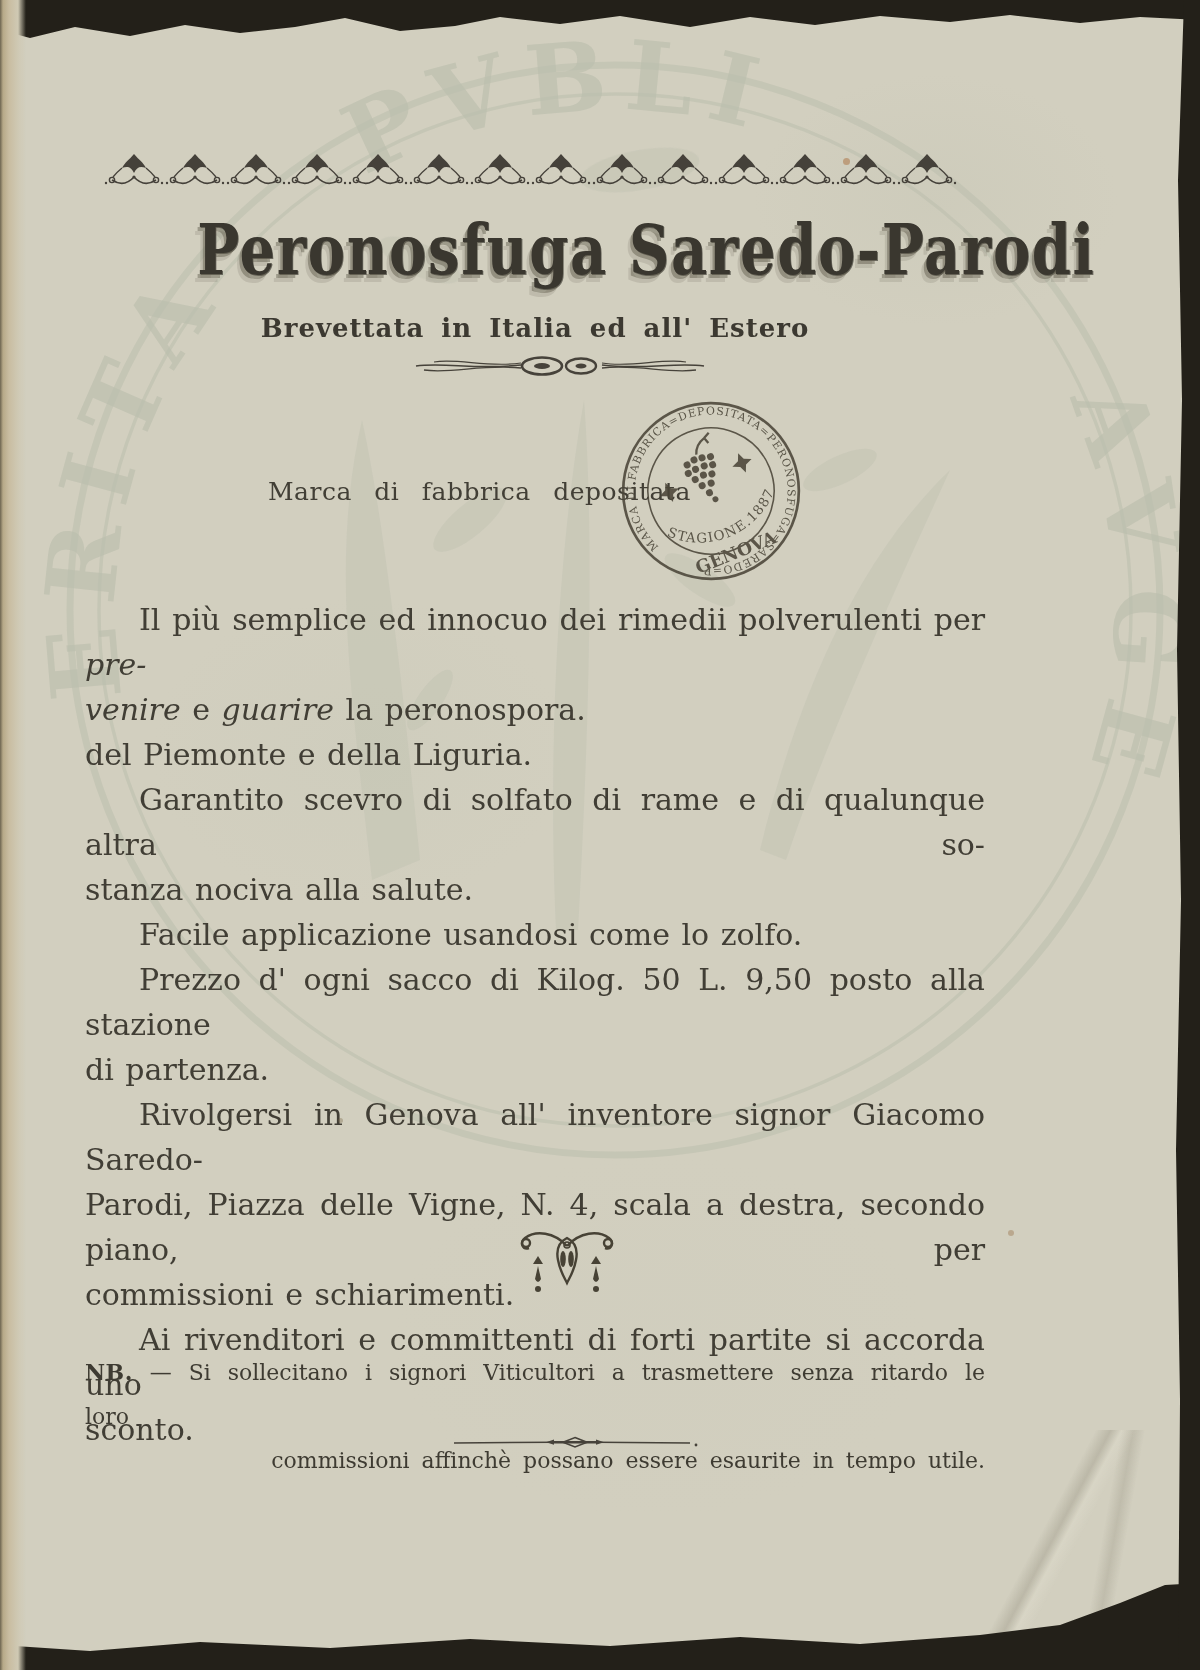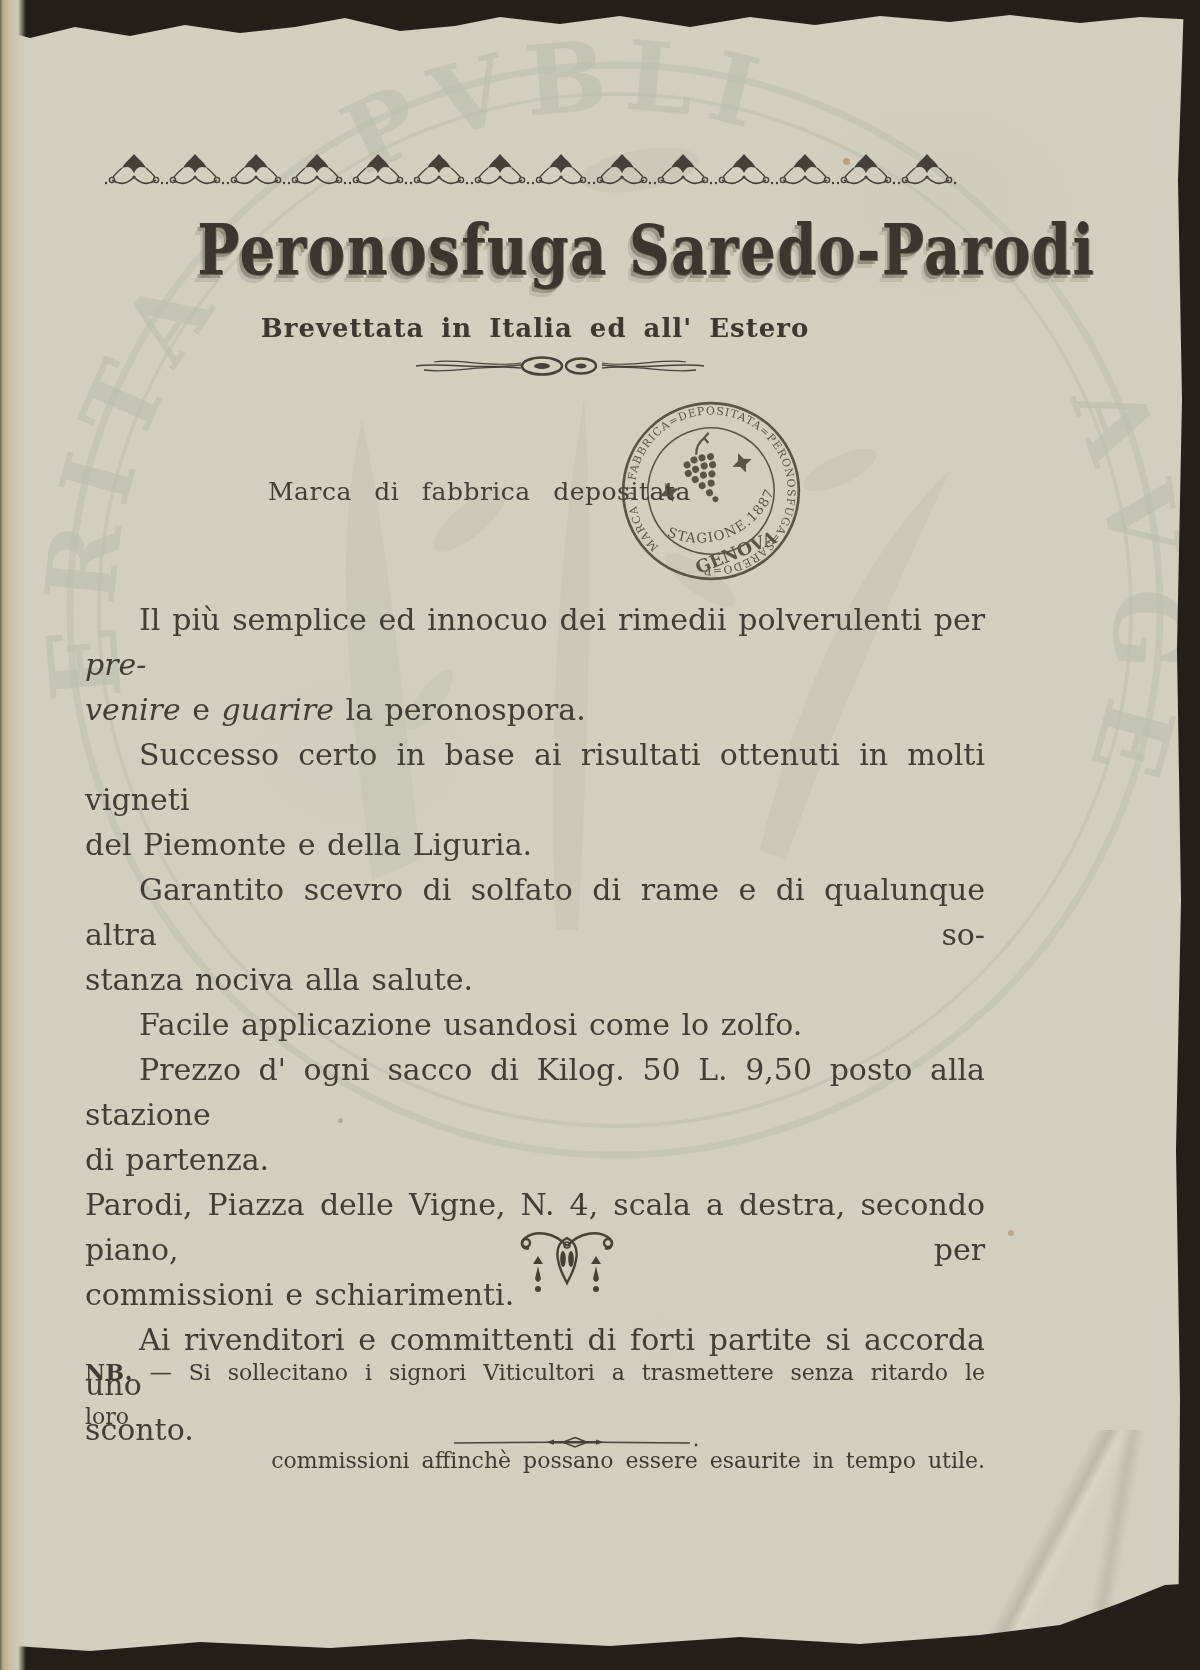--- a/index.html
+++ b/index.html
@@ -179,27 +179,27 @@
       <g fill="#4a4538" stroke="none">
         <path d="M52,66 l3,7 7,3 -7,3 -3,7 -3,-7 -7,-3 7,-3 Z"></path>
         <path d="M128,66 l3,7 7,3 -7,3 -3,7 -3,-7 -7,-3 7,-3 Z"></path>
       </g>
     </g>
   </svg>
 
   <div id="body" class="abs">
     <div class="jl ind"><span>Il più semplice ed innocuo dei rimedii polverulenti per </span><span class="it">pre-</span></div>
     <div><span class="it">venire</span><span> e </span><span class="it">guarire</span><span> la peronospora.</span></div>
-    <div class="jl ind">Successo certo in base ai risultati ottenuti in molti vigneti</div>
     <div>del Piemonte e della Liguria.</div>
     <div class="jl ind">Garantito scevro di solfato di rame e di qualunque altra so-</div>
     <div>stanza nociva alla salute.</div>
     <div class="ind">Facile applicazione usandosi come lo zolfo.</div>
     <div class="jl ind">Prezzo d' ogni sacco di Kilog. 50 L. 9,50 posto alla stazione</div>
     <div>di partenza.</div>
+    <div class="jl ind">Rivolgersi in Genova all' inventore signor Giacomo Saredo-</div>
     <div class="jl">Parodi, Piazza delle Vigne, N. 4, scala a destra, secondo piano, per</div>
     <div>commissioni e schiarimenti.</div>
     <div class="jl ind">Ai rivenditori e committenti di forti partite si accorda uno</div>
     <div>sconto.</div>
   </div>
 
   <svg id="tailpiece" class="abs" width="110" height="72" viewBox="0 0 110 72" aria-hidden="true">
     <g stroke="#474235" fill="none" stroke-width="2.4">
       <path d="M55,20 C42,6 24,4 13,12 C7,17 11,24 17,22"></path>
       <circle cx="14" cy="17" r="4"></circle>

